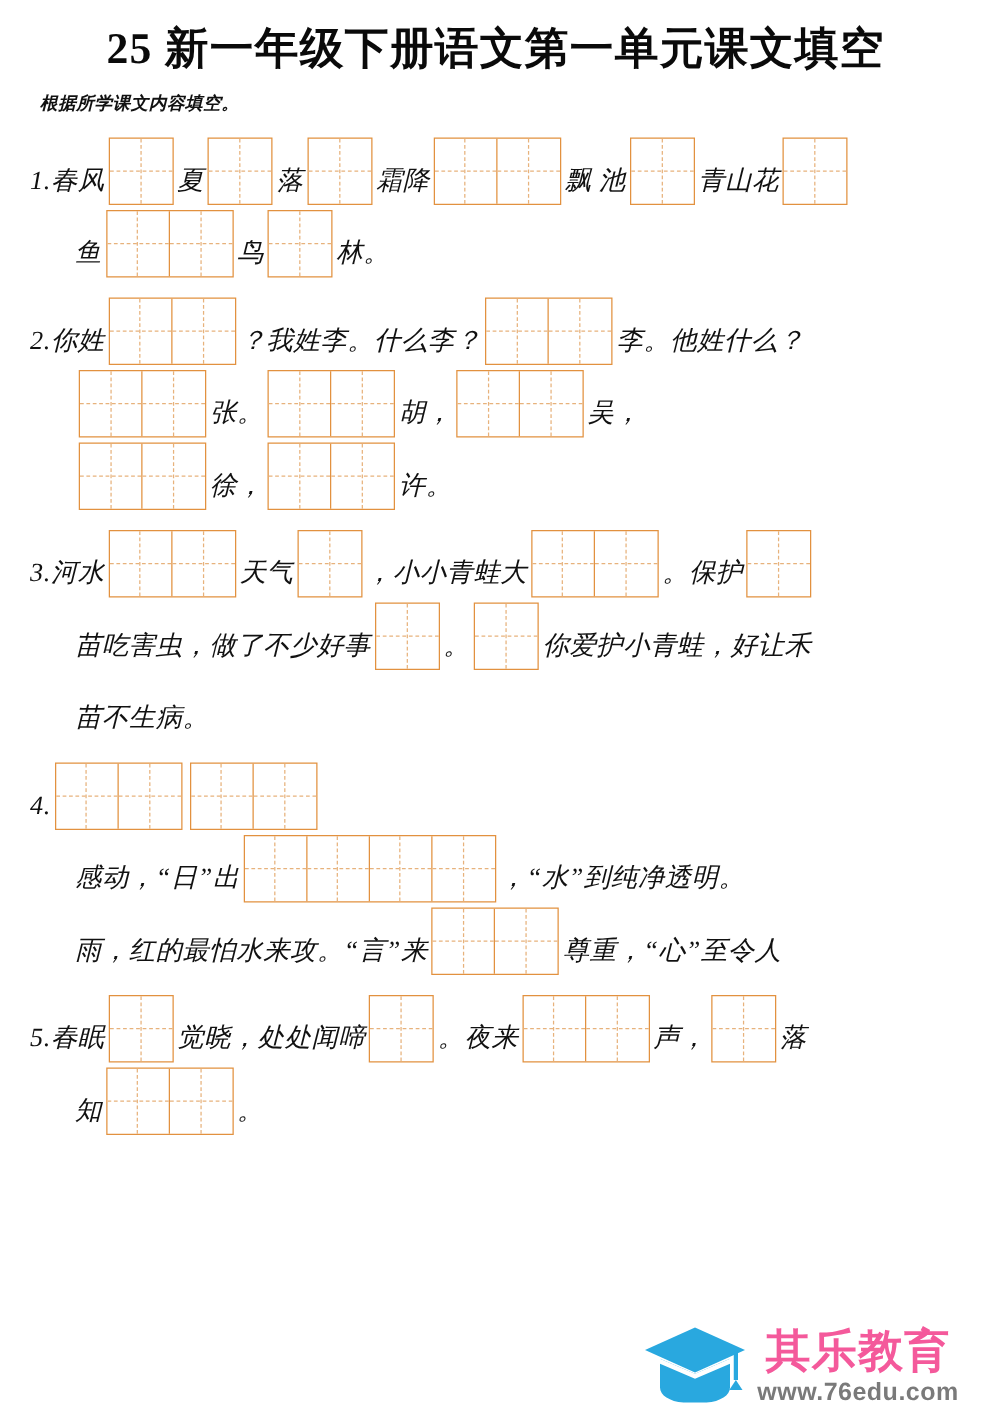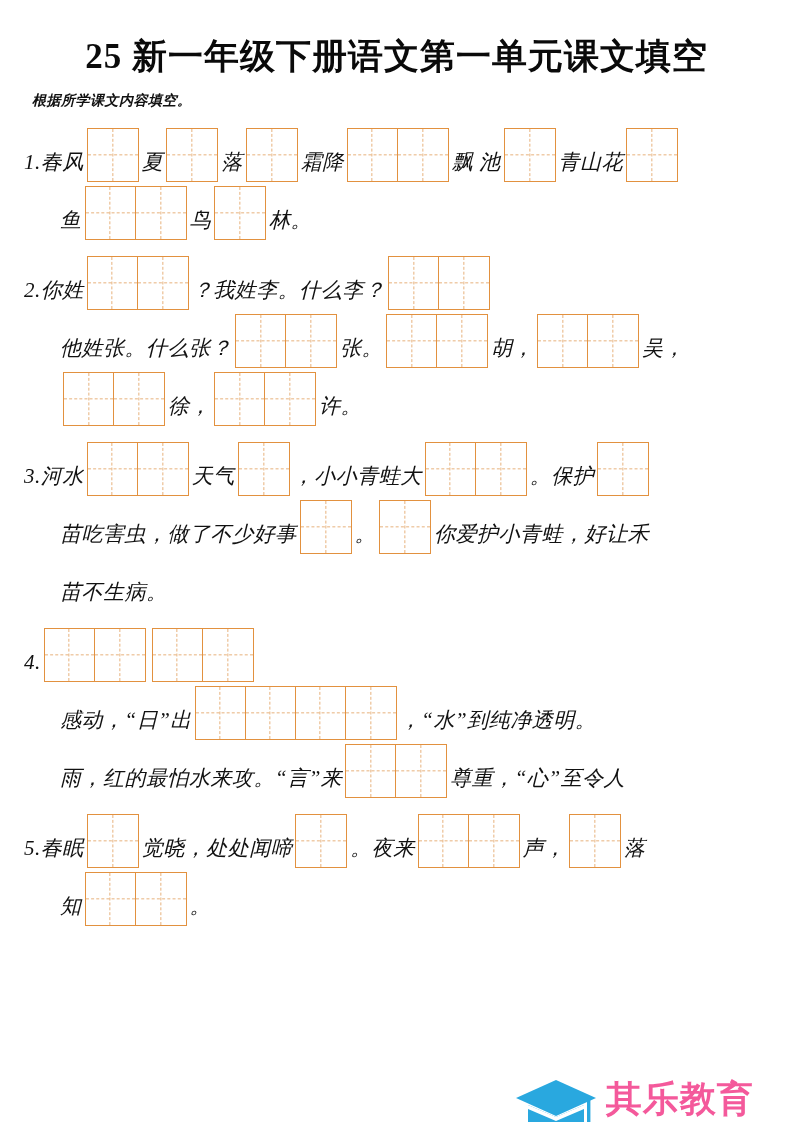--- a/index.html
+++ b/index.html
@@ -25,21 +25,21 @@
     padding: 0 24px;
   }
 
   
   .title {
     text-align: center;
     font-size: 35px;
     font-weight: bold;
     letter-spacing: 1px;
     color: #0a0a0a;
-    margin: 36px 0 0 0;
+    margin: 18px 0 0 0;
     line-height: 1.2;
     font-family: "Liberation Serif", "DejaVu Serif", serif;
     white-space: nowrap;
   }
 
   .subtitle {
     font-size: 14px;
     font-weight: bold;
     font-style: italic;
     color: #111111;
@@ -129,20 +129,21 @@
     position: relative;
     flex: none;
   }
   .logo-text { line-height: 1; }
   .logo-cn {
     font-size: 36px;
     font-weight: bold;
     color: #F4599B;
     letter-spacing: 1px;
     font-family: "Liberation Sans", "DejaVu Sans", sans-serif;
+    text-align: center;
   }
   .logo-url {
     font-size: 20px;
     font-weight: bold;
     color: #7A7A7A;
     letter-spacing: 0.4px;
     margin-top: 5px;
     font-family: "Liberation Sans", "DejaVu Sans", sans-serif;
   }
 </style>
@@ -202,23 +203,23 @@
           <span class="txt">2.你姓</span>
           <div class="grid">
             <div class="cell"></div>
             <div class="cell"></div>
           </div>
           <span class="txt">？我姓李。什么李？</span>
           <div class="grid">
             <div class="cell"></div>
             <div class="cell"></div>
           </div>
-        </div>
-        <div class="qline indent">
-          <span class="txt">他姓张。什么张？</span>
+          <span class="txt">李。他姓什么？</span>
+        </div>
+        <div class="qline indent">
           <div class="grid">
             <div class="cell"></div>
             <div class="cell"></div>
           </div>
           <span class="txt">张。</span>
           <div class="grid">
             <div class="cell"></div>
             <div class="cell"></div>
           </div>
           <span class="txt">胡，</span>

